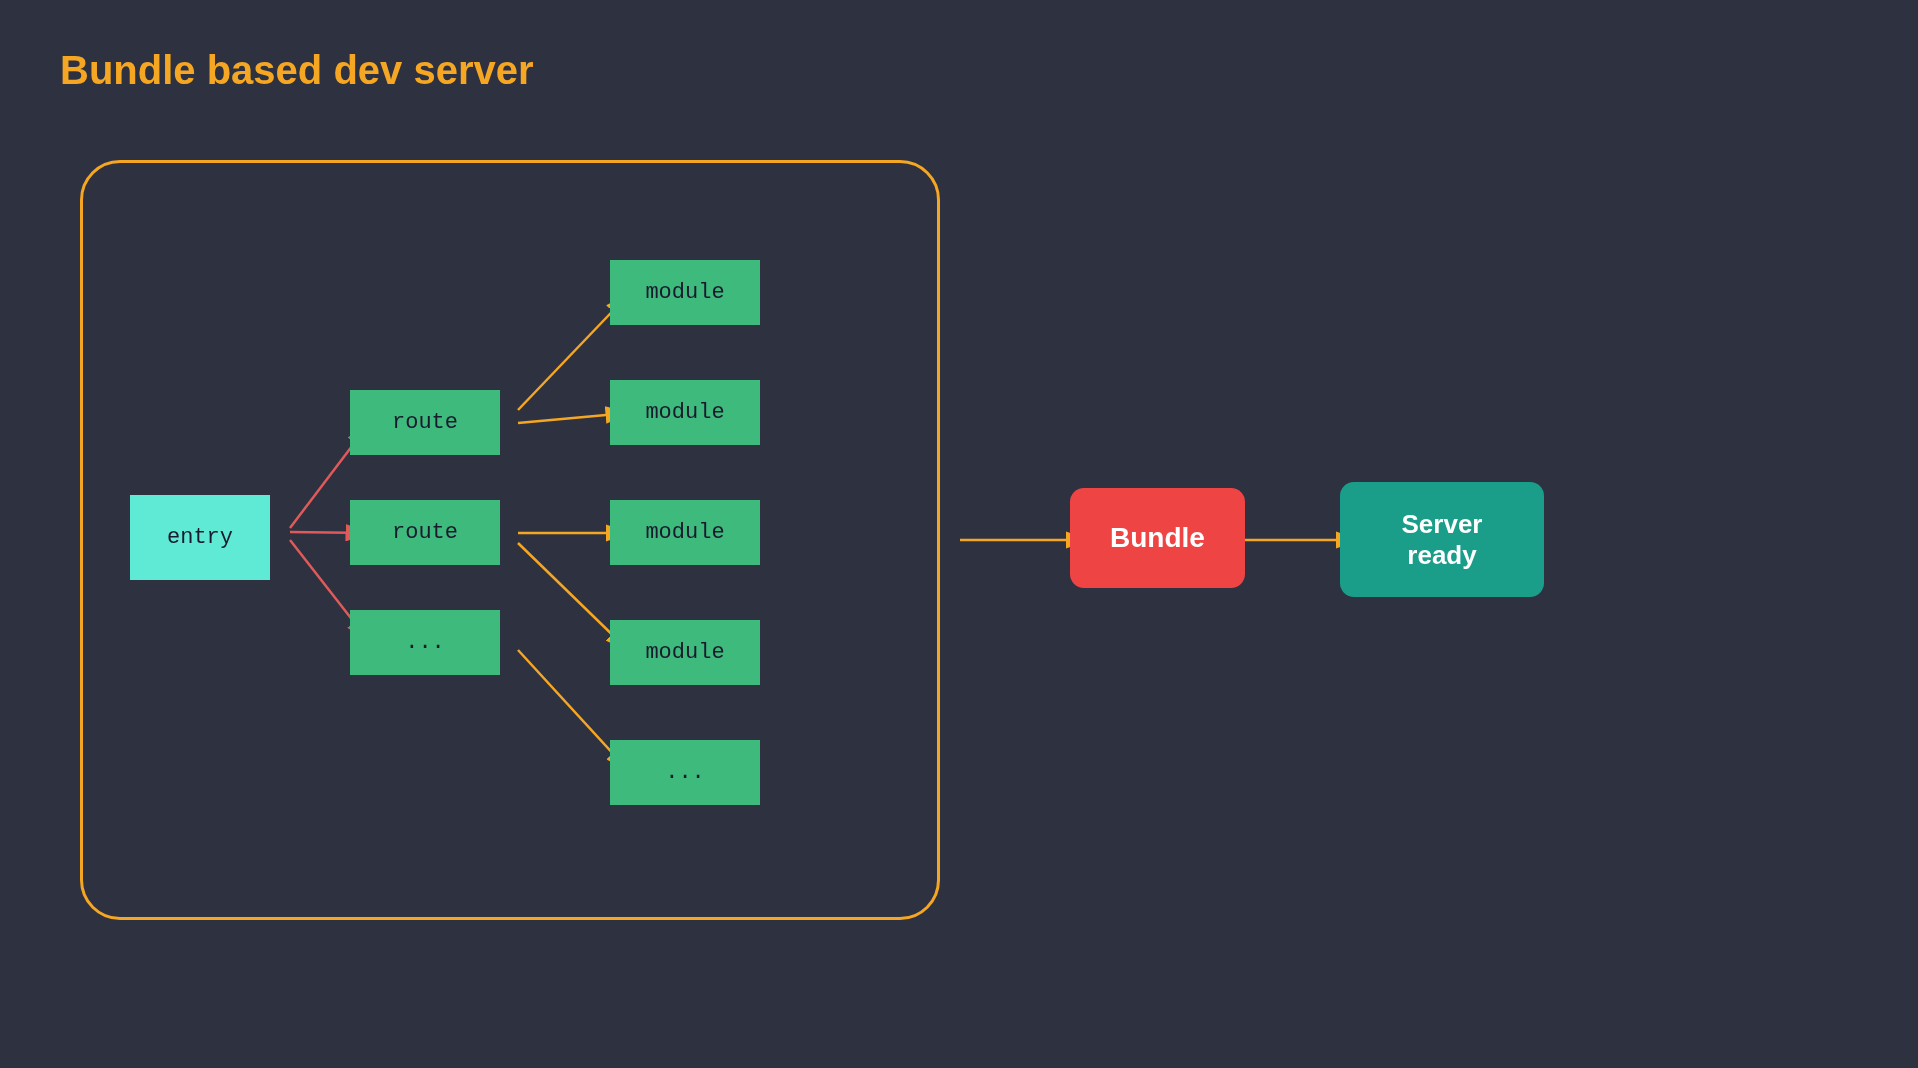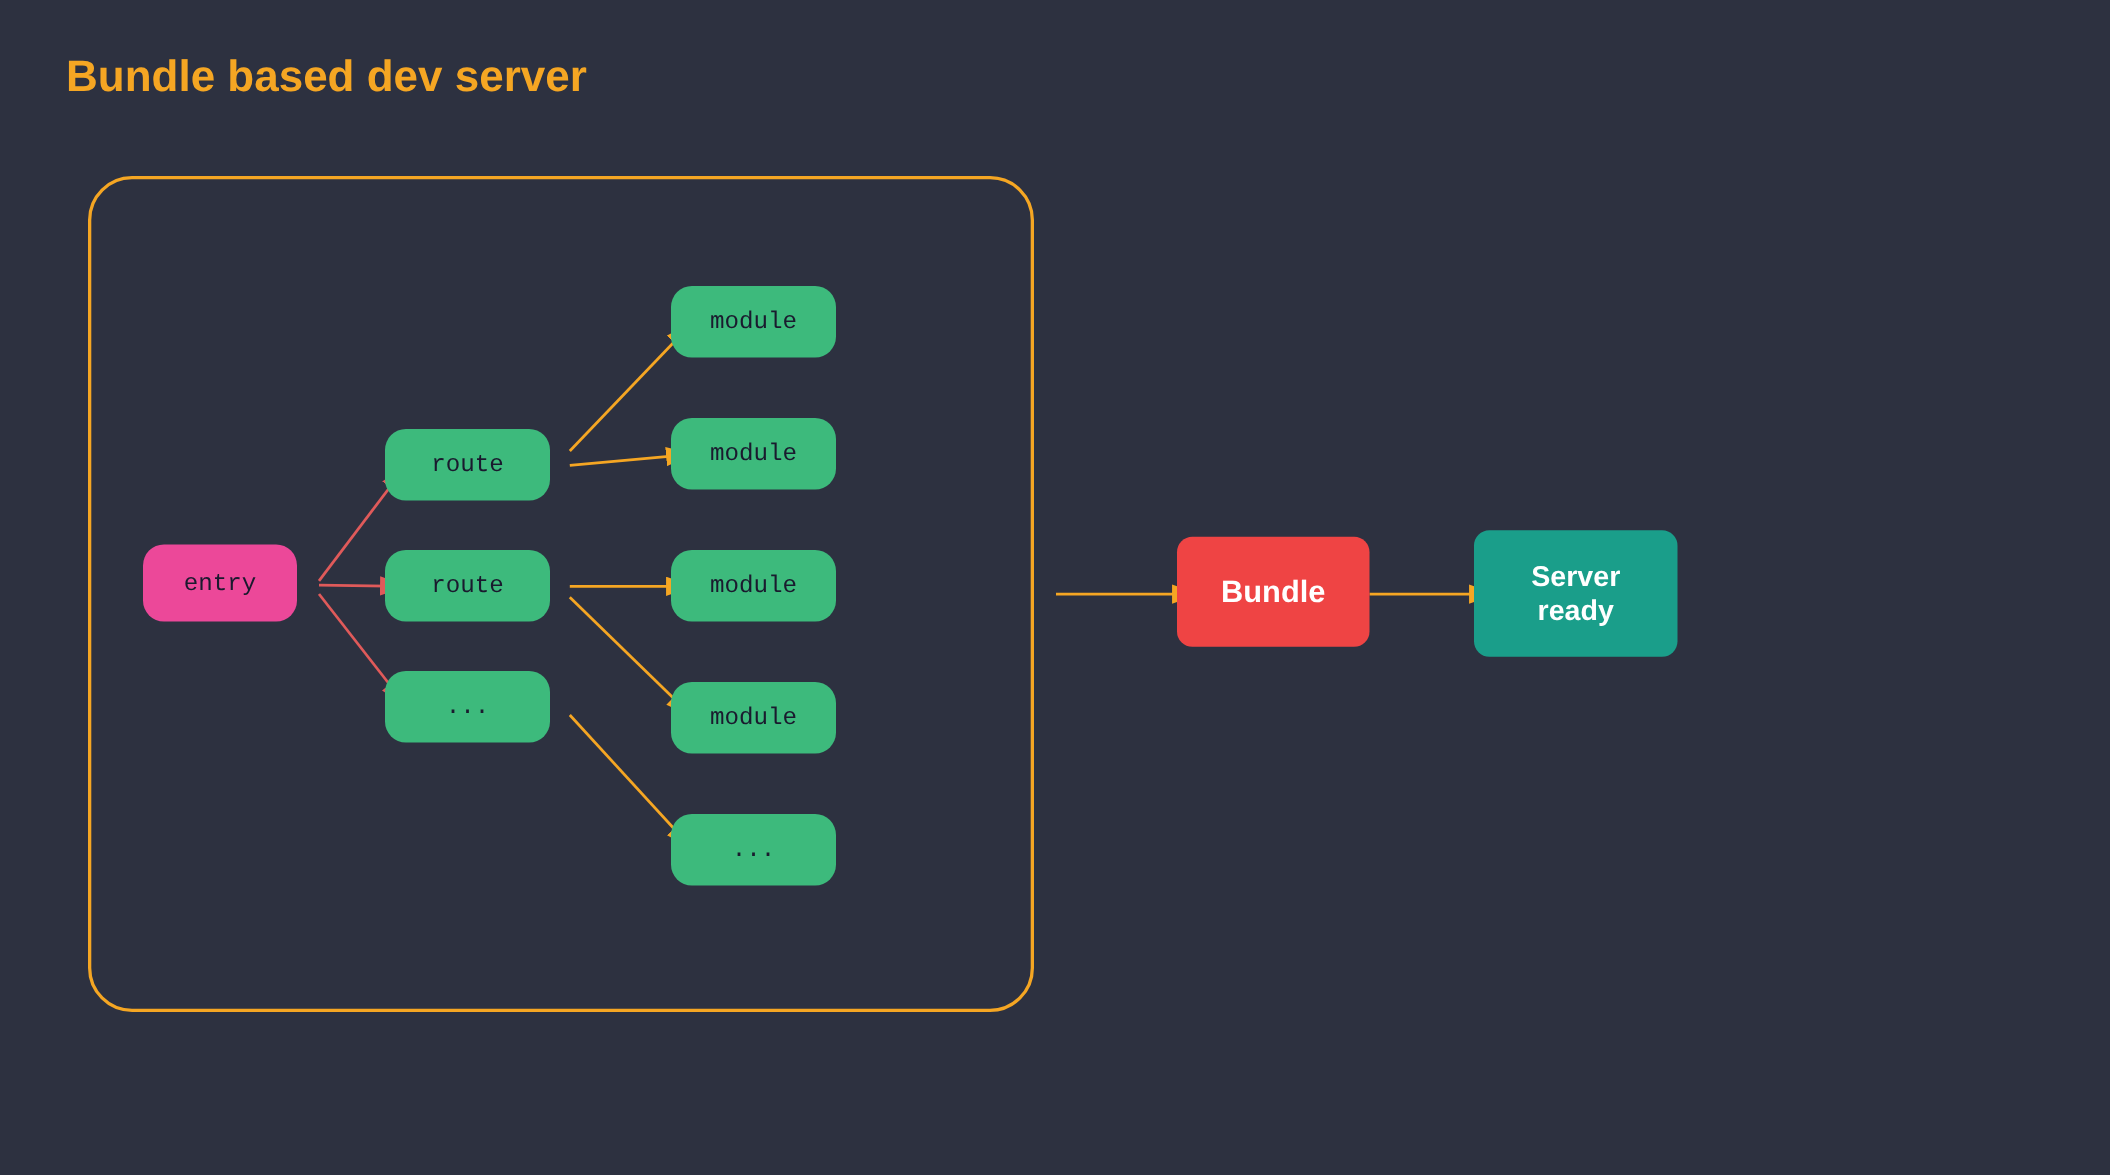--- a/index.html
+++ b/index.html
@@ -39,34 +39,34 @@
       width: 860px;
       height: 760px;
       border: 3px solid #f5a623;
       border-radius: 40px;
       background: transparent;
     }
 
     
     .node {
       position: absolute;
-      border-radius: 19px;
+      border-radius: 0;
       display: flex;
       align-items: center;
       justify-content: center;
       font-family: 'Courier New', Courier, monospace;
       font-size: 22px;
       color: #1a1a2e;
       font-weight: 500;
     }
 
     .node-entry {
-      background-color: #ec4899;
+      background-color: #5eead4;
       width: 140px;
-      height: 70px;
+      height: 85px;
       top: 355px;
       left: 70px;
     }
 
     .node-route1 {
       background-color: #3dba7c;
       width: 150px;
       height: 65px;
       top: 250px;
       left: 290px;
@@ -141,21 +141,21 @@
       font-size: 28px;
       font-weight: 800;
       color: white;
       top: 348px;
       left: 1010px;
     }
 
     .node-server-ready {
       position: absolute;
       background-color: #1a9e8a;
-      width: 185px;
+      width: 204px;
       height: 115px;
       border-radius: 14px;
       display: flex;
       align-items: center;
       justify-content: center;
       font-family: Arial, sans-serif;
       font-size: 26px;
       font-weight: 800;
       color: white;
       text-align: center;

